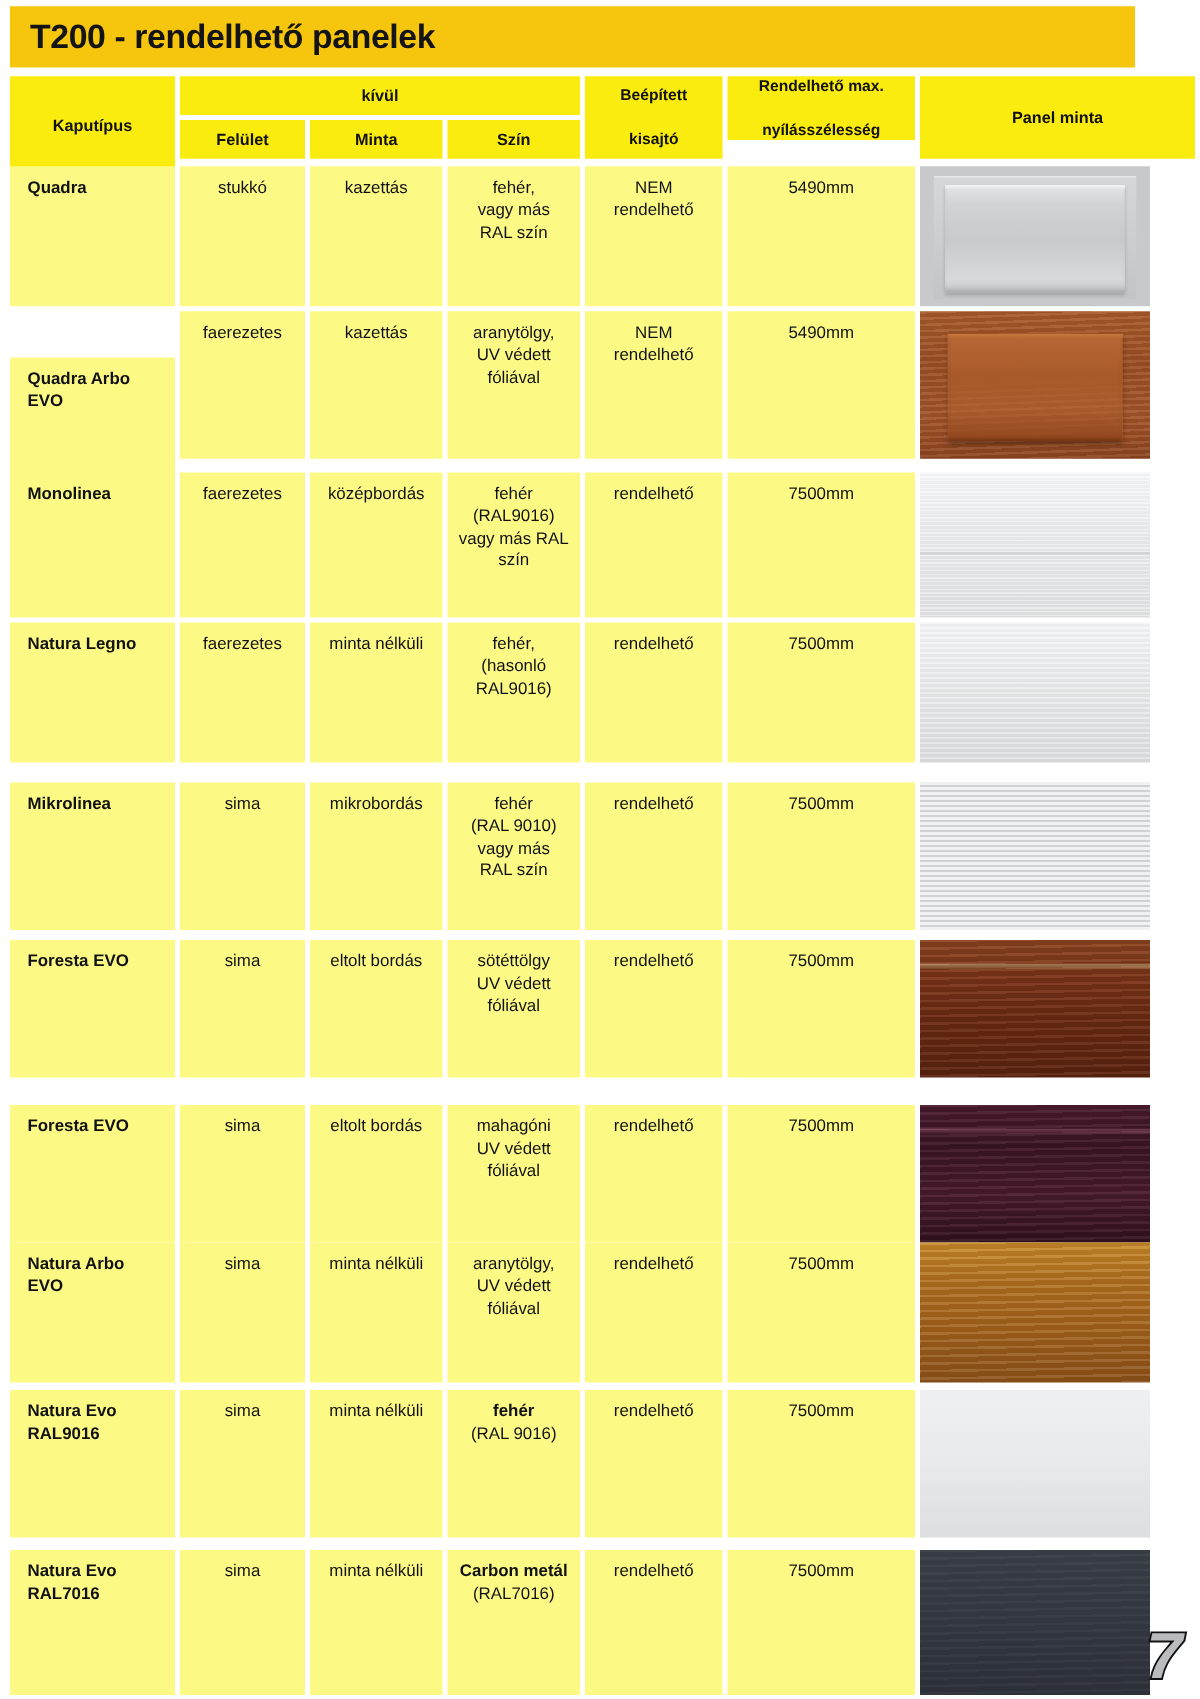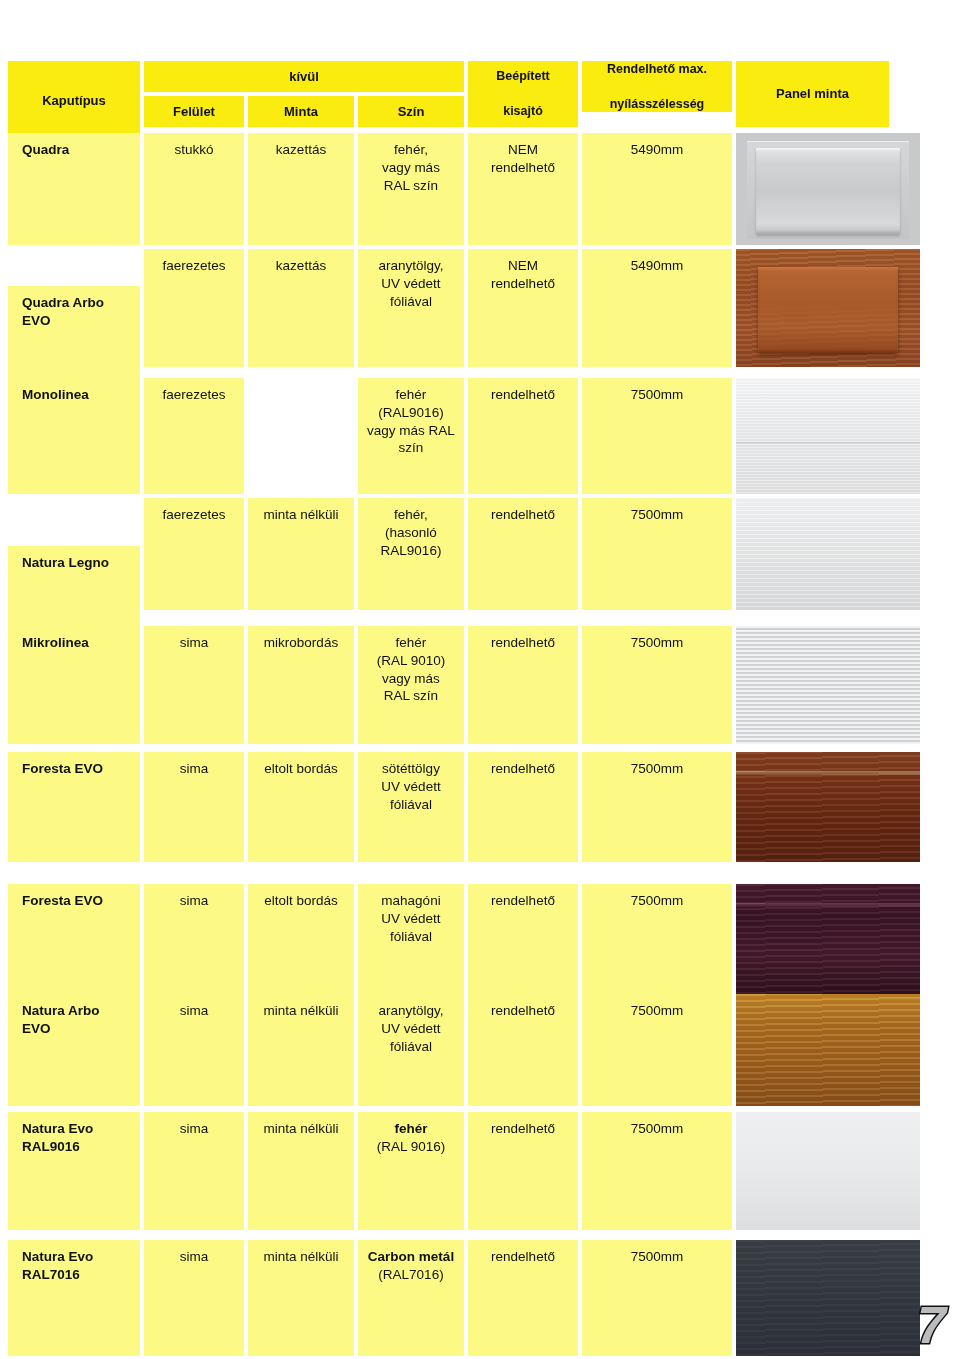--- a/index.html
+++ b/index.html
@@ -181,20 +181,23 @@
     paint-order:stroke fill;
     font-family:"Liberation Sans", sans-serif;
     line-height:1;
   }
 </style>
 </head>
 <body>
 
 <div class="page">
 
+  <div class="title-bar">
+    <span class="title-text">T200 - rendelhető panelek</span>
+  </div>
 
   <div class="head-wrap">
     <div class="hcell" style="left:0px;top:0px;width:132px;height:80px;">
       <span>Kaputípus</span>
     </div>
 
     <div class="hcell" style="left:136px;top:0px;width:320px;height:31px;">
       <span>kívül</span>
     </div>
 
@@ -211,21 +214,21 @@
     <div class="hcell small" style="left:460px;top:0px;width:110px;height:66px;flex-direction:column;">
       <span>Beépített</span>
       <span>kisajtó</span>
     </div>
 
     <div class="hcell small" style="left:574px;top:0px;width:150px;height:51px;flex-direction:column;">
       <span>Rendelhető max.</span>
       <span>nyílásszélesség</span>
     </div>
 
-    <div class="hcell" style="left:728px;top:0px;width:153px;height:66px;">
+    <div class="hcell" style="left:728px;top:0px;width:220px;height:66px;">
       <span>Panel minta</span>
     </div>
   </div>
 
   <div id="rows-root">
       <div class="row" style="top: 133px; height: 112px; text-decoration: underline;">
         <div class="cell name" style="left: 0px; width: 132px;">
           <span class="inner"><span>Quadra</span></span>
         </div>
         <div class="cell " style="left: 136px; width: 100px;">
@@ -266,33 +269,36 @@
         </div>
         <div class="panel p-quadra-arbo" style="left: 728px; width: 184px;"></div>
       </div>
       <div class="row" style="top: 378px; height: 116px;">
         <div class="cell name" style="left: 0px; width: 132px;">
           <span class="inner"><span>Monolinea</span></span>
         </div>
         <div class="cell " style="left: 136px; width: 100px;">
           <span class="inner"><span>faerezetes</span></span>
         </div>
+        <div class="cell " style="left: 240px; width: 106px;">
+          <span class="inner"><span>középbordás</span></span>
+        </div>
         <div class="cell " style="left: 350px; width: 106px;">
           <span class="inner"><span>fehér</span><br><span>(RAL9016)</span><br><span>vagy más RAL</span><br><span>szín</span></span>
         </div>
         <div class="cell " style="left: 460px; width: 110px;">
           <span class="inner"><span>rendelhető</span></span>
         </div>
         <div class="cell " style="left: 574px; width: 150px;">
           <span class="inner"><span>7500mm</span></span>
         </div>
         <div class="panel p-white-rib" style="left: 728px; width: 184px;"></div>
       </div>
       <div class="row" style="top: 498px; height: 112px;">
-        <div class="cell name" style="left: 0px; width: 132px; margin-top: 48px;">
+        <div class="cell name" style="left: 0px; width: 132px;">
           <span class="inner"><span>Natura Legno</span></span>
         </div>
         <div class="cell " style="left: 136px; width: 100px;">
           <span class="inner"><span>faerezetes</span></span>
         </div>
         <div class="cell " style="left: 240px; width: 106px;">
           <span class="inner"><span>minta nélküli</span></span>
         </div>
         <div class="cell " style="left: 350px; width: 106px;">
           <span class="inner"><span>fehér,</span><br><span>(hasonló</span><br><span>RAL9016)</span></span>

